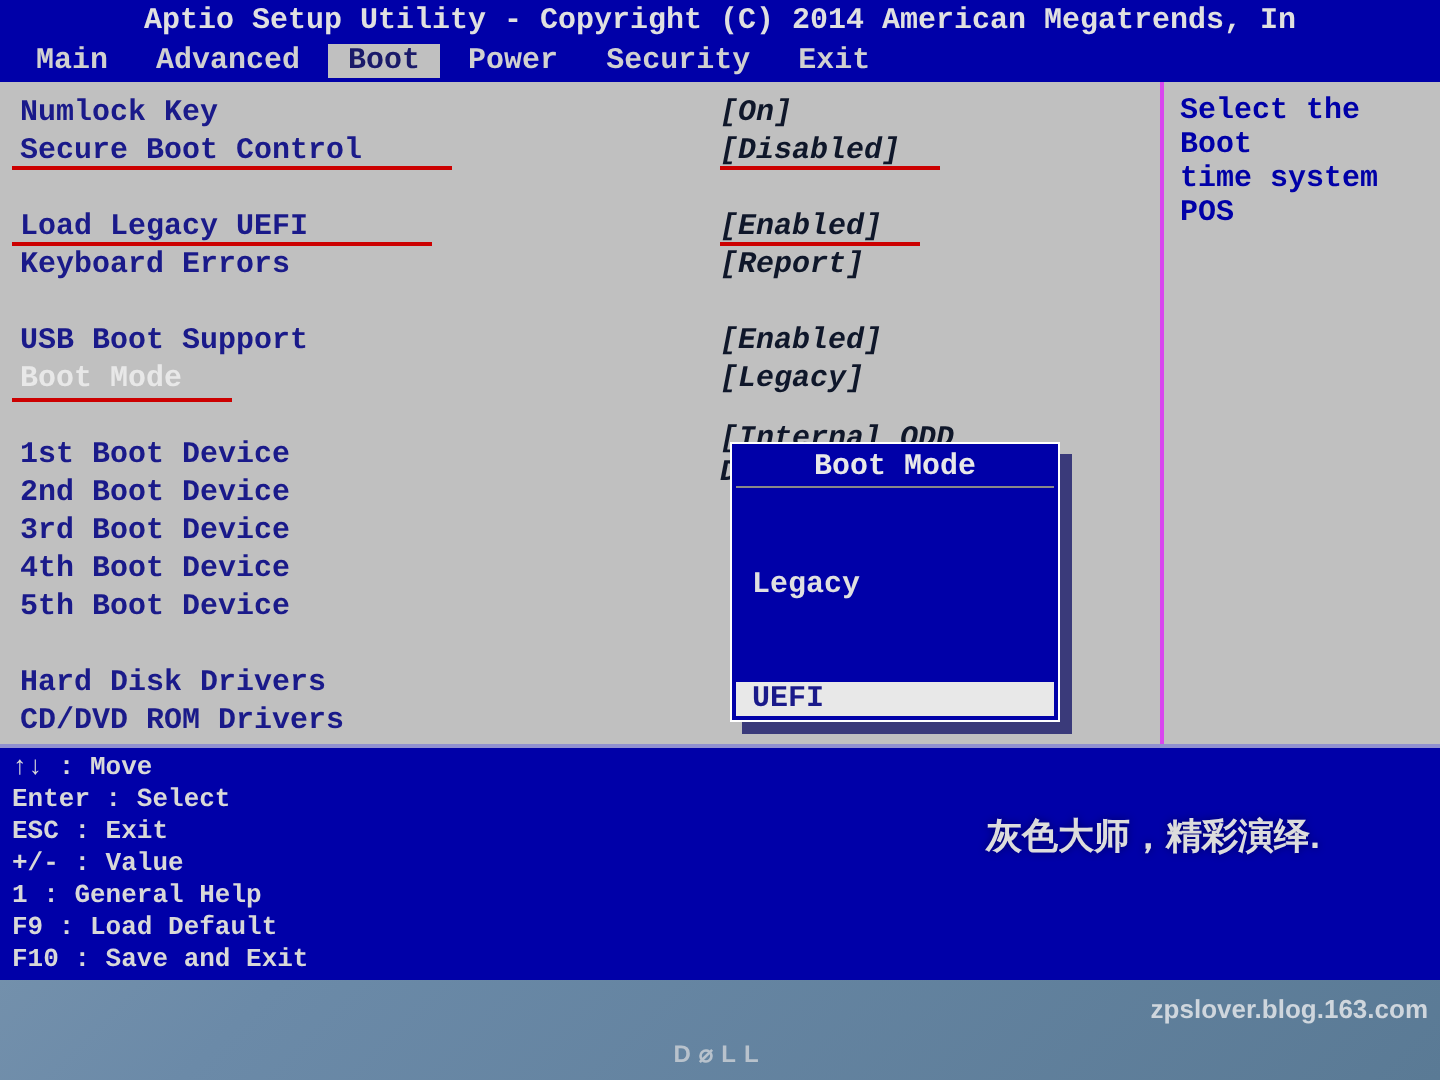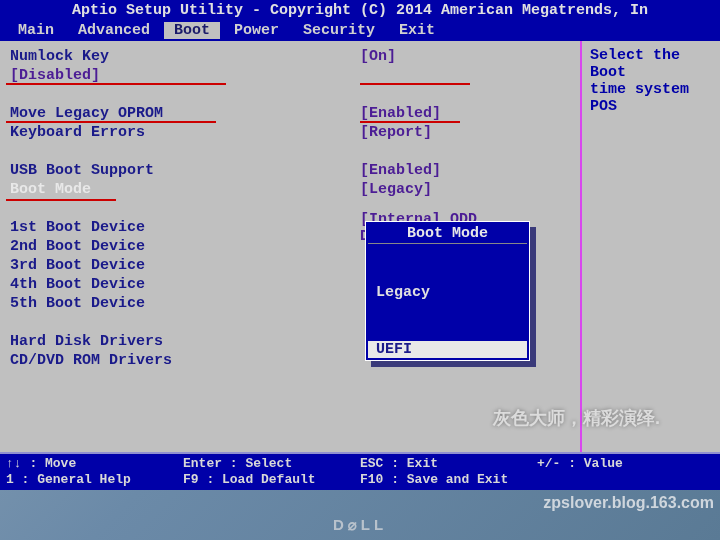--- a/index.html
+++ b/index.html
@@ -56,21 +56,21 @@
   .right-pane {
     flex: 1;
     background: #c0c0c0;
     border-left: 2px solid #d946ef;
     padding: 6px 8px;
     color: #0000a8;
   }
   .row { display: flex; height: 19px; align-items: center; }
   .label { flex: 0 0 350px; color: #1a1a8a; }
   .label.hl { color: #e8e8e8; }
-  .value { color: #4c1d95; }
+  .value { color: #0f172a; font-style: italic; }
   .popup {
     position: absolute;
     left: 365px; top: 180px;
     width: 165px;
     background: #0000a8;
     border: 1px solid #fff;
     box-shadow: 6px 6px 0 #3a3a7a;
     padding: 2px;
   }
   .popup-title {
@@ -84,40 +84,40 @@
   .footer {
     position: absolute;
     left: 0; right: 0; bottom: 0;
     background: #0000a8;
     color: #d8d8d8;
     padding: 2px 6px;
     font-size: 13px;
     line-height: 16px;
     border-top: 2px solid #9090d0;
   }
-  .footer-row { display: flex; }
+  .footer-row { display: flex; flex-direction: column; }
   .footer-cell { flex: 1; }
   .watermark-cn {
     position: absolute;
     right: 60px; bottom: 110px;
     color: #dcdcdc; font-size: 18px;
     font-family: sans-serif;
     text-shadow: 0 0 4px rgba(0,0,0,.4);
   }
   .watermark-url {
     position: absolute;
     right: 6px; bottom: 28px;
-    color: #cfd6dd; font-size: 16px;
+    color: #cfd6dd; font-size: 13px;
     font-family: sans-serif;
   }
   .hw-logo {
     position: absolute;
     left: 50%; bottom: 6px;
     transform: translateX(-50%);
-    color: #b8c2cc; font-size: 15px;
+    color: #b8c2cc; font-size: 12px;
     letter-spacing: 4px;
     font-family: sans-serif;
   }
   .underline-red {
     position: absolute; height: 2px; background: #c00;
   }
 </style>
 </head>
 <body>
 
@@ -140,28 +140,29 @@
         <div class="underline-red" style="left:360px;top:42px;width:110px"></div>
         <div class="underline-red" style="left:6px;top:80px;width:210px"></div>
         <div class="underline-red" style="left:360px;top:80px;width:100px"></div>
         <div class="underline-red" style="left:6px;top:158px;width:110px"></div>
 
         <div class="row">
             <div class="label">Numlock Key</div>
             <div class="value">[On]</div>
           </div>
           <div class="row">
+            <div class="label">Secure Boot Control</div>
             <div class="value">[Disabled]</div>
           </div>
           <div class="row">
             <div class="label"></div>
             <div class="value"></div>
           </div>
           <div class="row">
-            <div class="label">Move Legacy OPROM</div>
+            <div class="label">Load Legacy UEFI</div>
             <div class="value">[Enabled]</div>
           </div>
           <div class="row">
             <div class="label">Keyboard Errors</div>
             <div class="value">[Report]</div>
           </div>
           <div class="row">
             <div class="label"></div>
             <div class="value"></div>
           </div>

